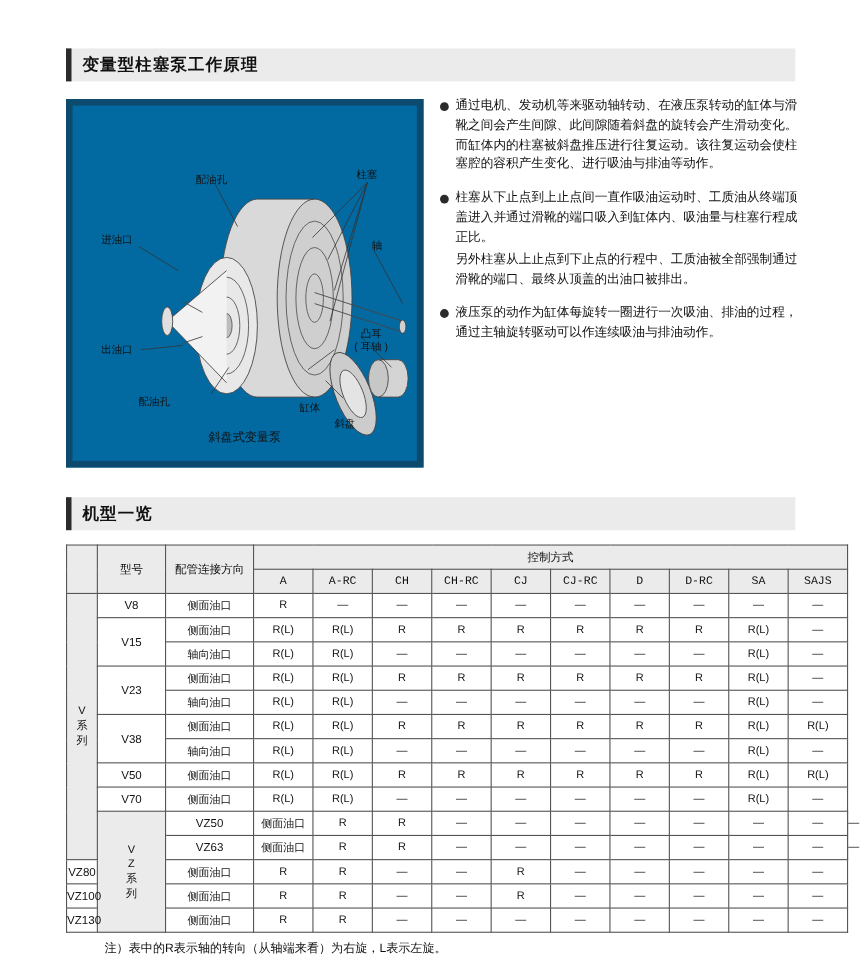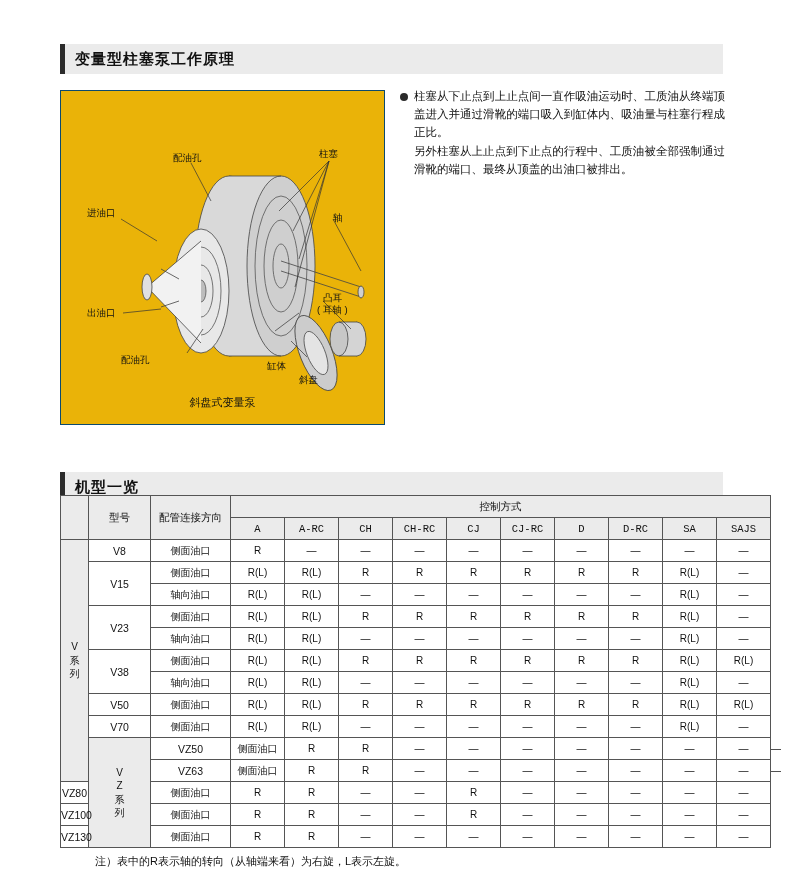--- a/index.html
+++ b/index.html
@@ -37,31 +37,31 @@
     text-align: right;
   }
   .section-bar .title {
     font-size: 15px;
     font-weight: bold;
     letter-spacing: 1px;
     padding-left: 10px;
     color: #111;
   }
   #bar-principle { top: 44px; }
-  #bar-models { top: 452px; margin-top: 20px; }
+  #bar-models { top: 452px; }
 
   
   .illus-panel {
     position: absolute;
     left: 60px;
     top: 90px;
     width: 325px;
     height: 335px;
-    border: 1px solid #0c4a6e;
-    background: #eab308;
+    border: 6px solid #0c4a6e;
+    background: #0369a1;
     box-sizing: border-box;
   }
   .illus-caption {
     position: absolute;
     width: 100%;
     bottom: 14px;
     text-align: center;
     font-size: 11px;
     color: #111;
   }
@@ -224,24 +224,32 @@
         <text x="206" y="278">缸体</text>
         <text x="238" y="292">斜盘</text>
       </g>
     </svg>
     <div class="illus-caption">斜盘式变量泵</div>
   </div>
 
   <div class="bullets">
     <div class="bullet-item">
       <span class="bullet-dot"></span>
+      <span class="bullet-text">通过电机、发动机等来驱动轴转动、在液压泵转动的缸体与滑靴之间会产生间隙、此间隙随着斜盘的旋转会产生滑动变化。而缸体内的柱塞被斜盘推压进行往复运动。该往复运动会使柱塞腔的容积产生变化、进行吸油与排油等动作。</span>
+    </div>
+    <div class="bullet-item">
+      <span class="bullet-dot"></span>
       <span class="bullet-text">
         <span>柱塞从下止点到上止点间一直作吸油运动时、工质油从终端顶盖进入并通过滑靴的端口吸入到缸体内、吸油量与柱塞行程成正比。</span>
         <span class="para2">另外柱塞从上止点到下止点的行程中、工质油被全部强制通过滑靴的端口、最终从顶盖的出油口被排出。</span>
       </span>
+    </div>
+    <div class="bullet-item">
+      <span class="bullet-dot"></span>
+      <span class="bullet-text">液压泵的动作为缸体每旋转一圈进行一次吸油、排油的过程，通过主轴旋转驱动可以作连续吸油与排油动作。</span>
     </div>
   </div>
 
   <div class="section-bar" id="bar-models">
     <span class="title">机型一览</span>
   </div>
 
   <div class="table-wrap">
     <table class="models">
       <colgroup>

